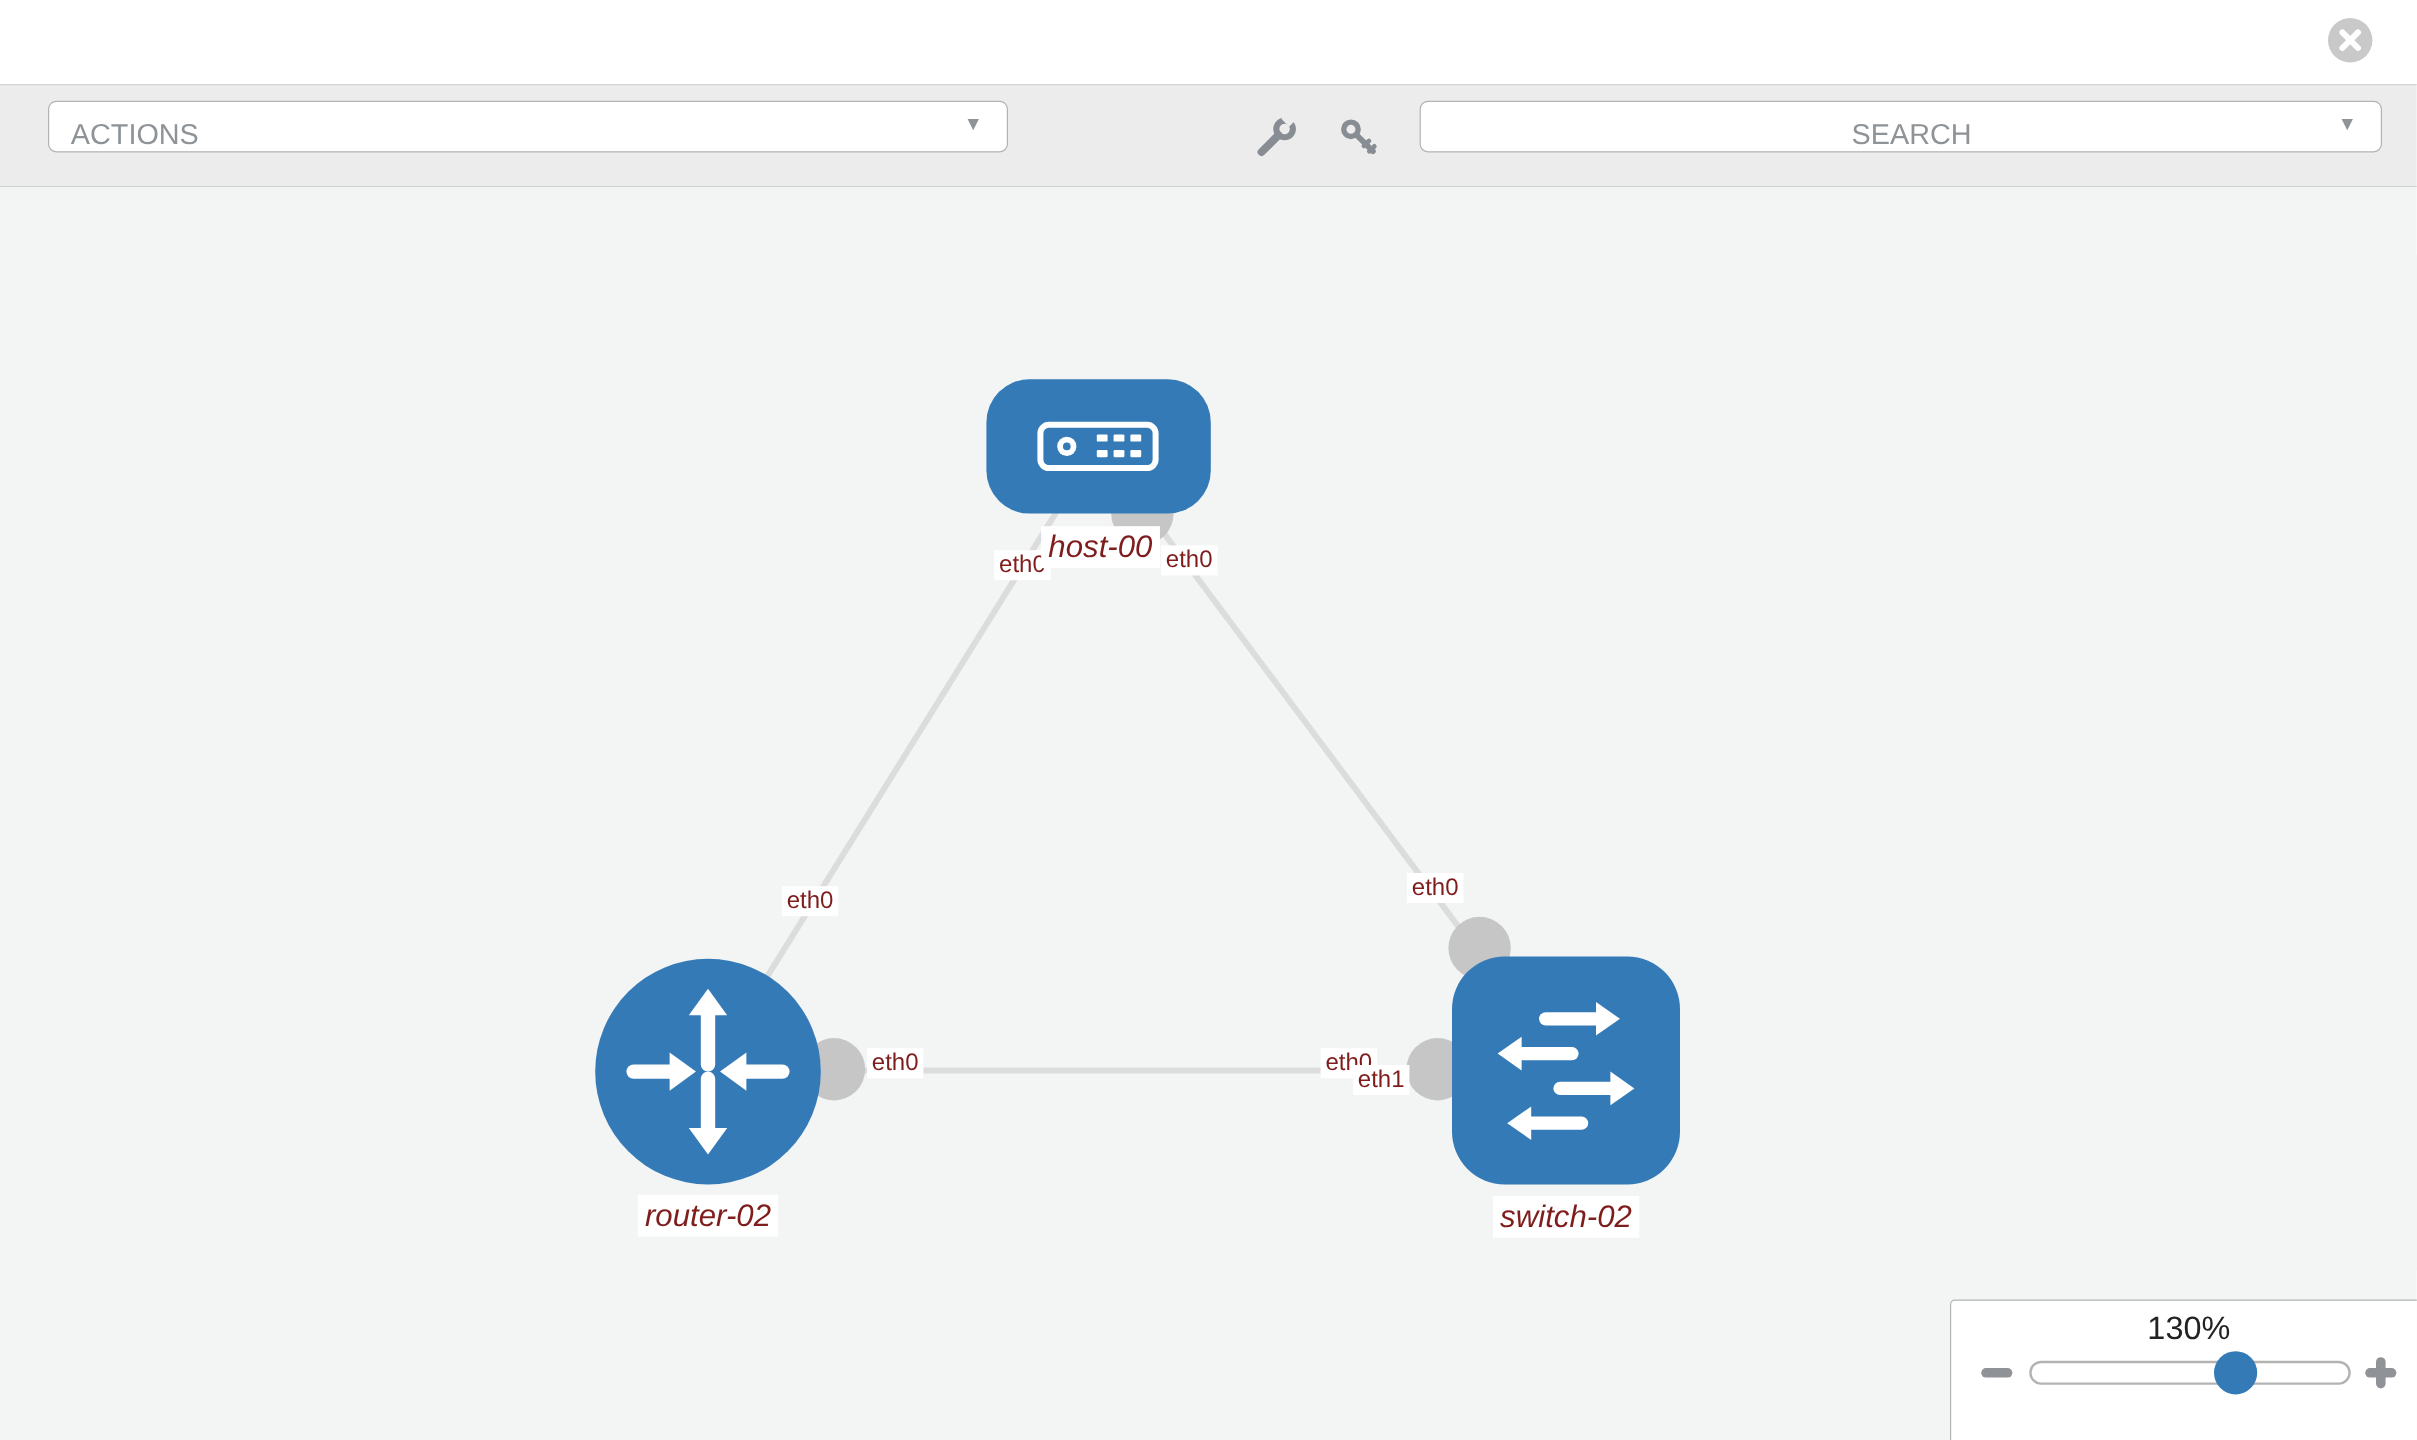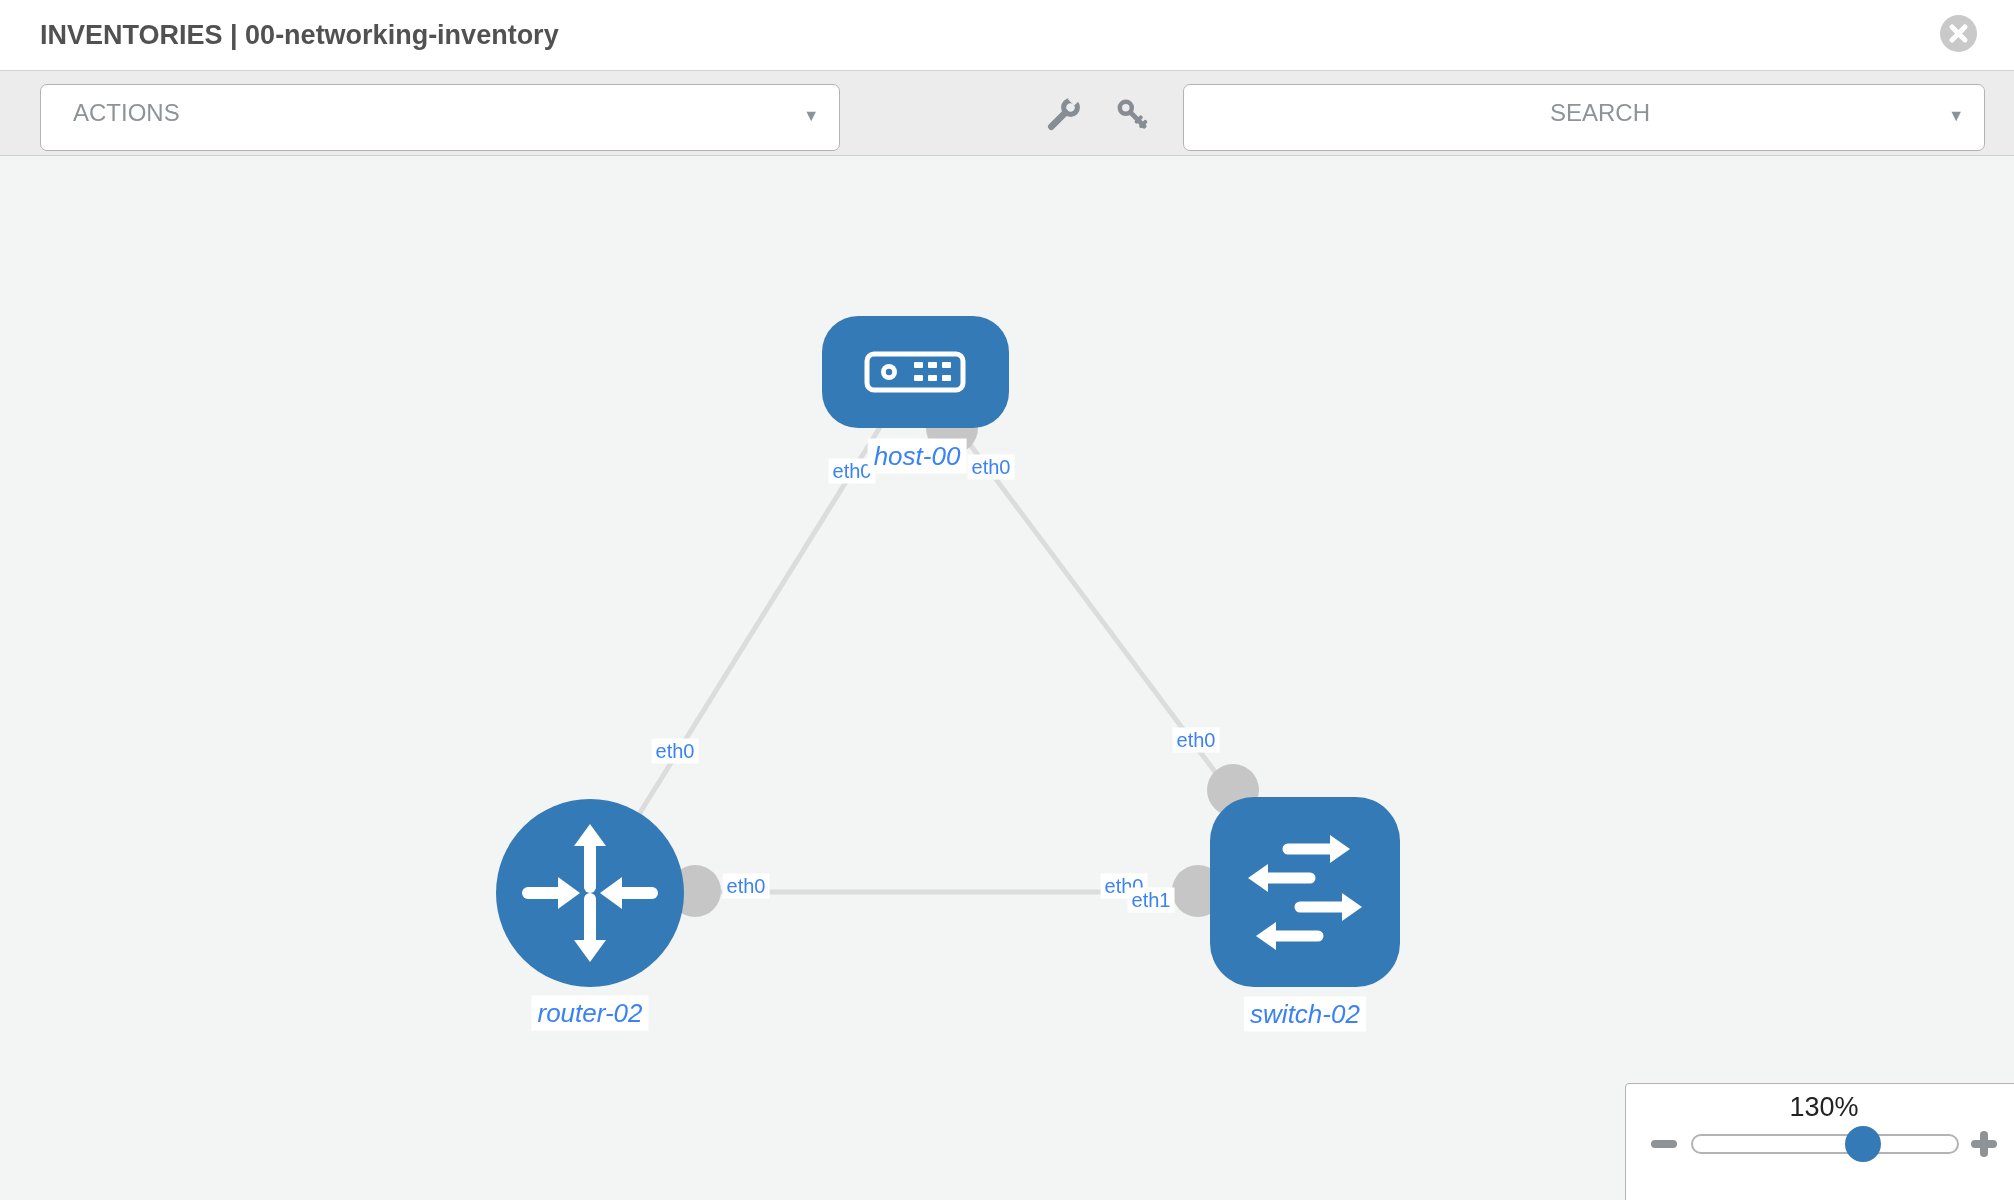--- a/index.html
+++ b/index.html
@@ -11,38 +11,38 @@
   .header { position:absolute; left:0; top:0; width:2014px; height:70px; background:#fff; }
   .title  { position:absolute; left:40px; top:0; line-height:70px; font-size:27px;
             font-weight:700; color:#515151; }
   .close-btn { position:absolute; left:1940px; top:15px; width:37px; height:37px;
                border-radius:50%; background:#c9c9c9; cursor:pointer; }
   .close-btn svg { position:absolute; left:8px; top:8px; }
 
   
   .toolbar { position:absolute; left:0; top:70px; width:2014px; height:86px;
              background:#ececec; border-top:1px solid #d2d2d2; border-bottom:1px solid #cfcfcf; }
-  .select { position:absolute; top:13px; height:67px; background:#fff;
+  .select { position:absolute; top:13px; height:43px; background:#fff;
             border:1px solid #b3b3b3; border-radius:7px; color:#8e9397;
-            font-size:24px; line-height:55px; padding-left:32px; cursor:pointer; }
+            font-size:24px; line-height:55px; padding-left:18px; cursor:pointer; }
   .select .caret { position:absolute; right:20px; top:50%; transform:translateY(-54%);
                    font-size:16px; color:#8e9397; }
   .sel-actions { left:40px;  width:800px; }
   .sel-search  { left:1183px; width:802px;text-align:center; }
   .tool-icon { position:absolute; top:26px; width:36px; height:36px; cursor:pointer; }
   .icon-wrench { left:1045px; }
   .icon-key    { left:1115px; }
 
   
   .canvas { position:absolute; left:0; top:156px; width:2014px; height:1044px;
             background:#f3f4f4; }
   .canvas svg.topo { position:absolute; left:0; top:0; }
 
   .node-label, .if-label { position:absolute; transform:translate(-50%,-50%);
-            background:#fff; color:#3b82f6; white-space:nowrap; }
+            background:#fff; color:#7f1d1d; white-space:nowrap; }
   .node-label { font-size:26px; padding:2px 6px;font-style:italic; }
   .if-label   { font-size:20px; padding:1px 4px; }
 
   
   .zoom-panel { position:absolute; left:1625px; top:1083px; width:400px; height:130px;
                 background:#fff; border:1px solid #b3b3b3; border-radius:4px; }
   .zoom-level { position:absolute; left:0; top:8px; width:396px; text-align:center;
                 font-size:27px; color:#222; }
   .zoom-track { position:absolute; left:65px; top:50px; width:268px; height:20px;
                 background:#fff; border:2px solid #b3b3b3; border-radius:11px; cursor:pointer; }
@@ -55,21 +55,20 @@
                   border-radius:4px; background:#8f9296; }
   .zoom-plus .v { position:absolute; left:9px; top:0; width:8px; height:26px;
                   border-radius:4px; background:#8f9296; }
 </style>
 </head>
 <body>
 
 <div class="root">
 
   <div class="header">
-    <div class="title">INVENTORIES | 00-networking-inventory</div>
     <div class="close-btn">
       <span>
         <svg width="21" height="21" viewBox="0 0 21 21">
           <line x1="4" y1="4" x2="17" y2="17" stroke="#fff" stroke-width="5" stroke-linecap="round"></line>
           <line x1="17" y1="4" x2="4" y2="17" stroke="#fff" stroke-width="5" stroke-linecap="round"></line>
         </svg>
       </span>
     </div>
   </div>
 

